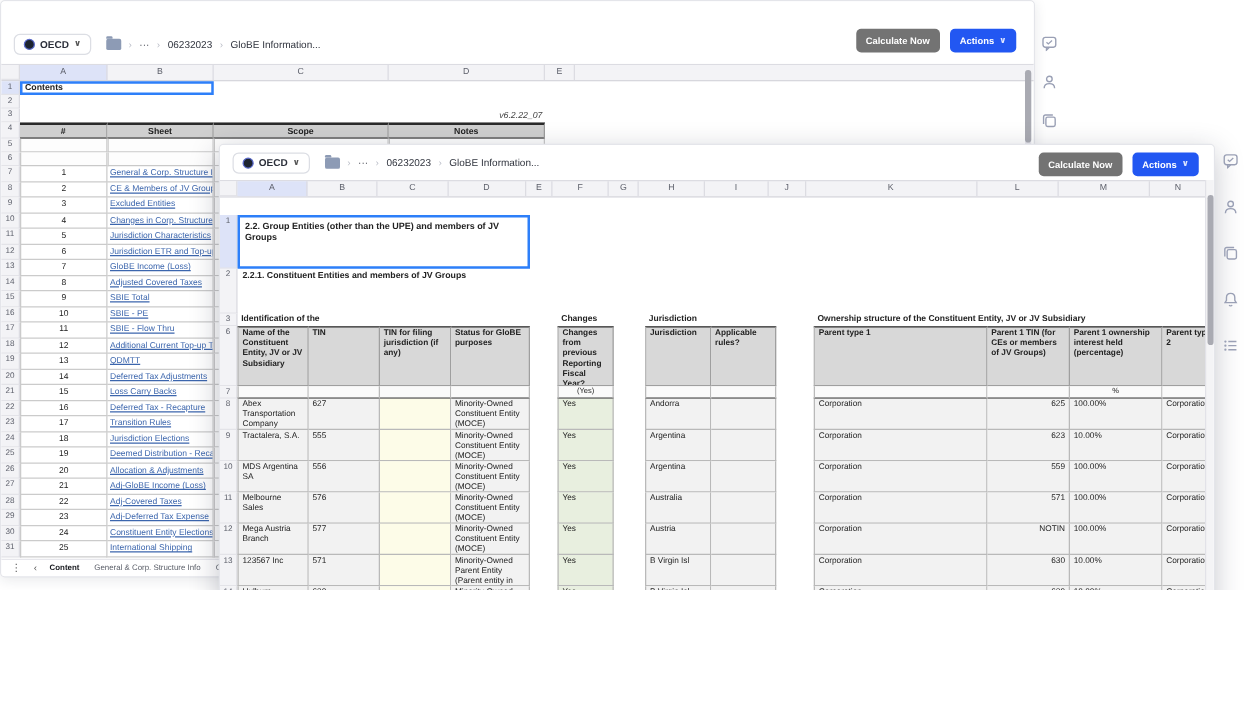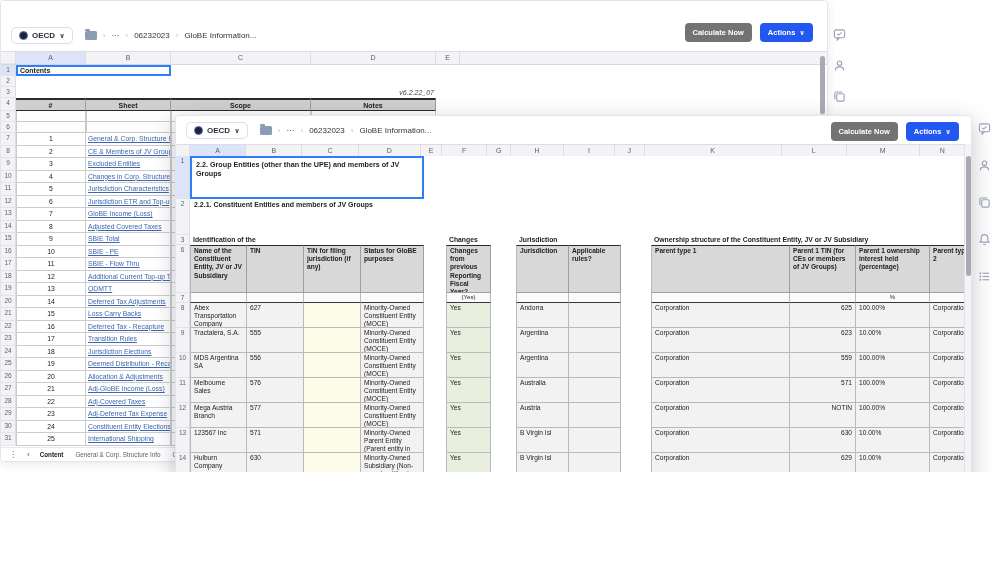--- a/index.html
+++ b/index.html
@@ -408,21 +408,21 @@
       <div class="ch wG">G</div>
       <div class="ch wH">H</div>
       <div class="ch wI">I</div>
       <div class="ch wJ">J</div>
       <div class="ch wK">K</div>
       <div class="ch wL">L</div>
       <div class="ch wM">M</div>
       <div class="ch wN">N</div>
     </div>
 
-    <div class="fg-clip" style="top:40px">
+    <div class="fg-clip" style="top:56px">
 
       <div class="frow" style="height:43px">
         <div class="gut fg-gut sel">1</div>
         <div class="fcell title-cell" style="width:234px">2.2. Group Entities (other than the UPE) and members of JV Groups</div>
       </div>
 
       <div class="frow" style="height:36px">
         <div class="gut fg-gut">2</div>
         <div class="fcell sub-cell" style="width:234px;white-space:normal">2.2.1. Constituent Entities and members of JV Groups</div>
       </div>

